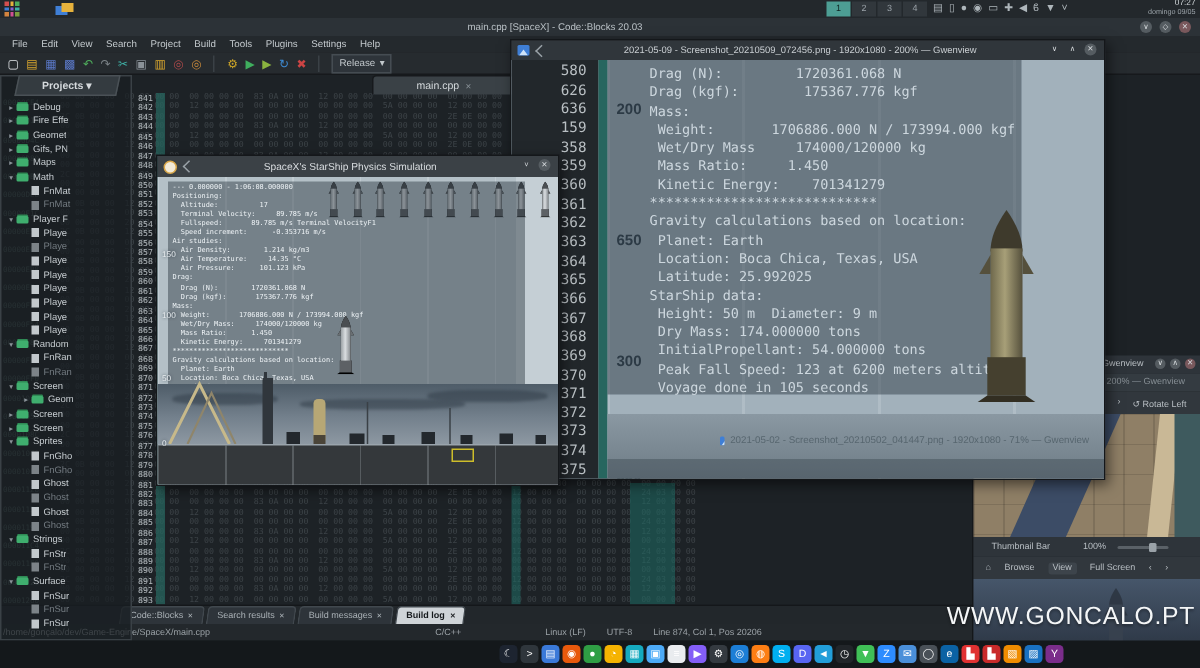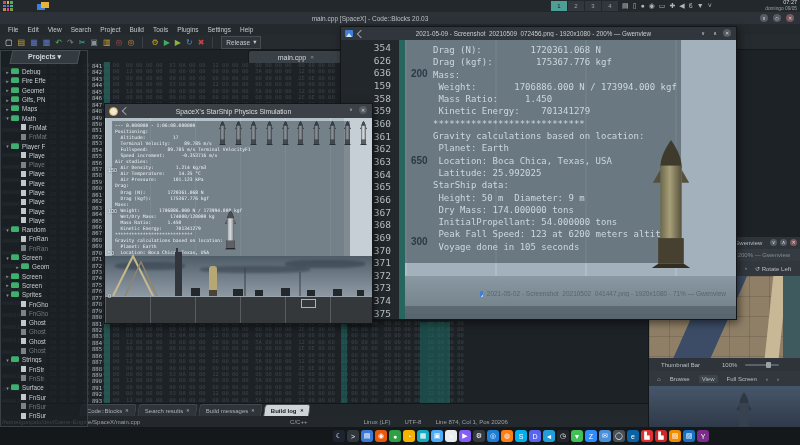--- a/index.html
+++ b/index.html
@@ -631,21 +631,21 @@
       <div class="tt">2021-05-09 - Screenshot_20210509_072456.png - 1920x1080 - 200% — Gwenview</div>
       <span class="wctr" style="right:5px;gap:4px;">
         <span class="wc" style="background:none;">∨</span>
         <span class="wc" style="background:none;">∧</span>
         <span class="wc">✕</span>
       </span>
     </div>
     <div id="gvbody">
       <div id="gvband">
         <div class="mono" id="gvnums">
-            <div>354</div>
+            <div>580</div>
             <div>626</div>
             <div>636</div>
             <div>159</div>
             <div>358</div>
             <div>359</div>
             <div>360</div>
             <div>361</div>
             <div>362</div>
             <div>363</div>
             <div>364</div>
@@ -671,20 +671,21 @@
         <span class="gvmark" style="top:272px;">350</span>
         <div class="mono" id="gvhud">
           <div class="hudline">Drag (N):         1720361.068 N</div>
 
           <div class="hudline">Drag (kgf):        175367.776 kgf</div>
 
           <div class="hudline">Mass:</div>
 
           <div class="hudline"> Weight:       1706886.000 N / 173994.000 kgf</div>
 
+          <div class="hudline"> Wet/Dry Mass     174000/120000 kg</div>
 
           <div class="hudline"> Mass Ratio:     1.450</div>
 
           <div class="hudline"> Kinetic Energy:    701341279</div>
 
           <div class="hudline">****************************</div>
 
           <div class="hudline">Gravity calculations based on location:</div>
 
           <div class="hudline"> Planet: Earth</div>
@@ -988,20 +989,21 @@
       <span class="tri">▼</span>
 
       <span class="tri">˅</span>
     </div>
     <div id="clock">
       <div class="t">07:27</div>
       <div class="d">domingo 09/05</div>
     </div>
   </div>
 
+  <div class="abs" id="watermark">WWW.GONCALO.PT</div>
 
   <svg width="0" height="0" style="position:absolute">
     <defs>
       <linearGradient id="gsil" x1="0" x2="1" y1="0" y2="0">
         <stop offset="0" stop-color="#9aa0a4"></stop>
           <stop offset=".45" stop-color="#d9dde0"></stop>
           <stop offset="1" stop-color="#84898d"></stop>
       </linearGradient>
       <linearGradient id="goli" x1="0" x2="1" y1="0" y2="0">
         <stop offset="0" stop-color="#6e684c"></stop>

